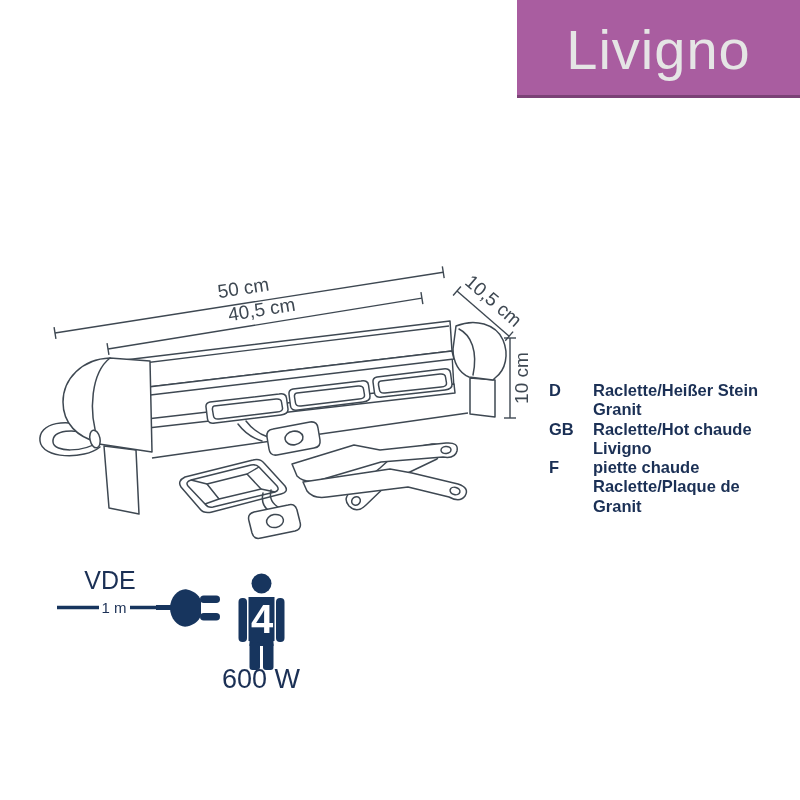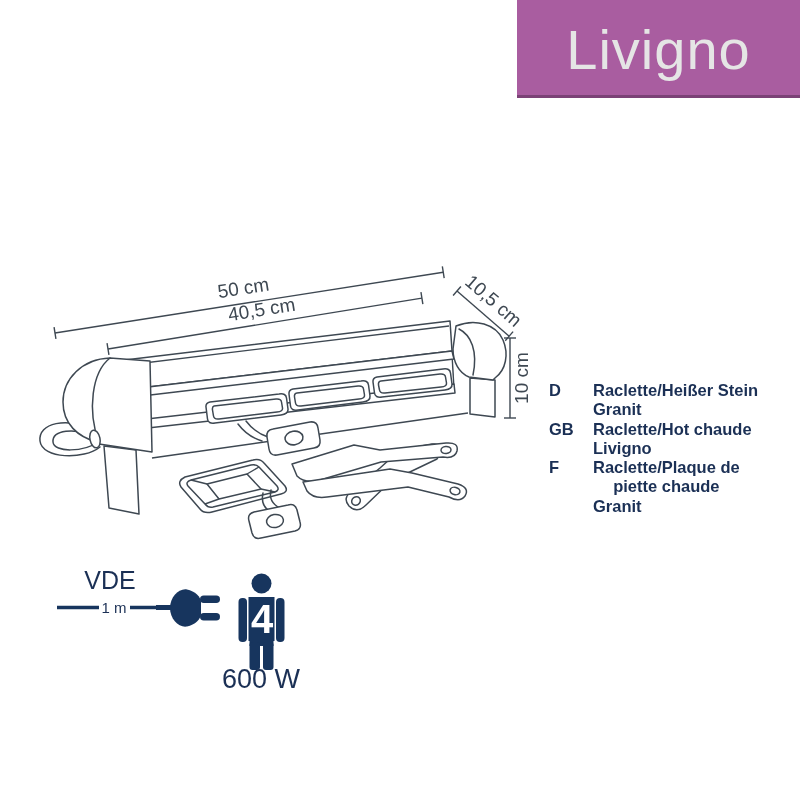--- a/index.html
+++ b/index.html
@@ -18,21 +18,21 @@
   .art-open{stroke:#3e4852;stroke-width:1.5;fill:none;stroke-linejoin:round;stroke-linecap:round;}
   .dim-line{stroke:#3e4852;stroke-width:1.4;}
   .dim-text{fill:#3e4852;font-size:19px;font-family:"Liberation Sans",sans-serif;}
   .navy-fill{fill:#17355e;stroke:none;}
   .spec-text{fill:#1b3055;font-family:"Liberation Sans",sans-serif;}
   
   #langs{position:absolute;left:549px;top:381px;width:240px;color:#1b3055;
          font-size:16.5px;line-height:19.3px;}
   .lang-row{display:flex;}
   .lang-code{width:44px;font-weight:bold;flex:0 0 44px;}
-  .lang-title{font-weight:bold;text-align:center;}
+  .lang-title{font-weight:bold;}
   .lang-sub{font-weight:bold;}
 </style>
 </head>
 <body>
 
 <div id="stage">
 
   <div id="banner">
     <span class="title">Livigno</span>
   </div>
@@ -178,20 +178,20 @@
     <div class="lang-row">
       <span class="lang-code">GB</span>
       <div>
         <div class="lang-title">Raclette/Hot chaude</div>
         <div class="lang-sub">Livigno</div>
       </div>
     </div>
     <div class="lang-row">
       <span class="lang-code">F</span>
       <div>
+        <div class="lang-title">piette chaude</div>
         <div class="lang-title">Raclette/Plaque de</div>
-        <div class="lang-title">piette chaude</div>
         <div class="lang-sub">Granit</div>
       </div>
     </div>
   </div>
 
 </div>
 
 </body></html>

